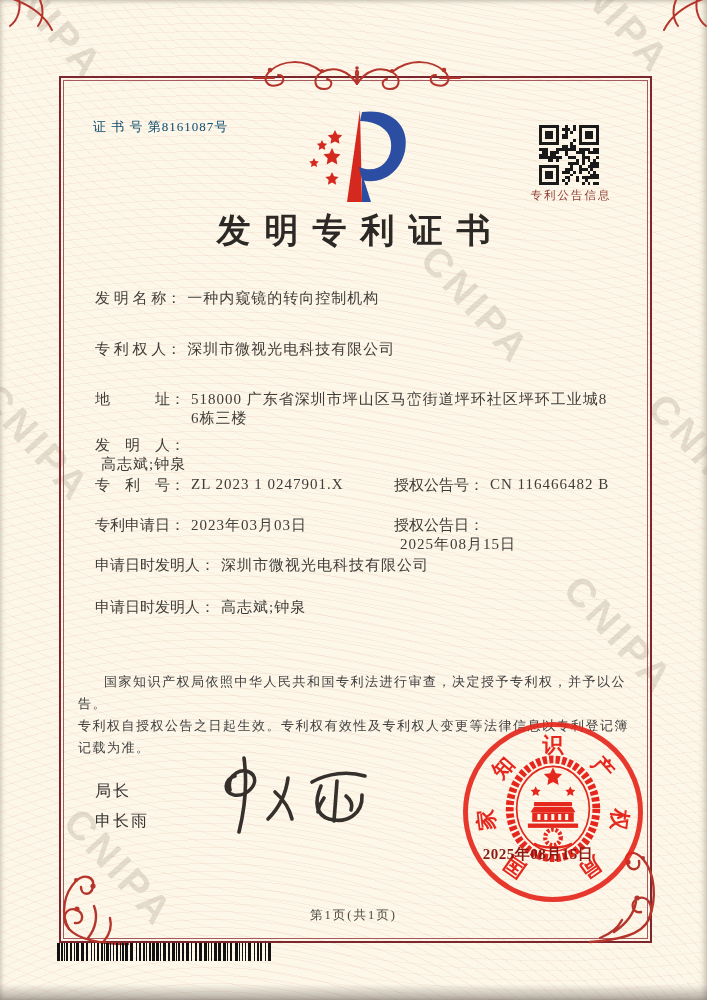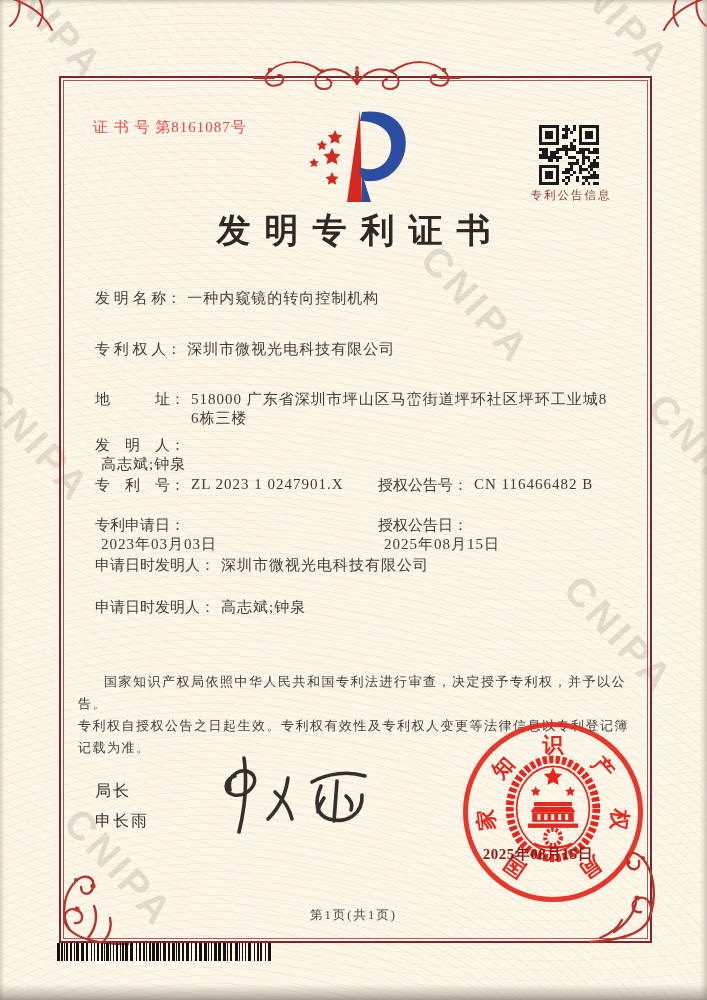--- a/index.html
+++ b/index.html
@@ -21,32 +21,32 @@
     background:linear-gradient(to bottom, rgba(0,0,0,0), rgba(105,95,88,.5));}
   .watermark{
     position:absolute;font-family:"Liberation Sans","DejaVu Sans",sans-serif;
     font-weight:bold;font-size:40px;letter-spacing:4px;color:rgba(162,151,132,.28);
     transform:rotate(48deg);white-space:nowrap;pointer-events:none;
   }
   .frame-outer{position:absolute;left:59px;top:76px;width:589px;height:863px;
     border:2px solid #7e262e;}
   .frame-inner{position:absolute;inset:2px;border:1px solid #a65a60;}
   .ornament{position:absolute;pointer-events:none;}
-  .cert-no{position:absolute;left:93px;top:118px;font-size:15px;color:#ef4444;letter-spacing:1px;}
+  .cert-no{position:absolute;left:93px;top:118px;font-size:13px;color:#0c4a6e;letter-spacing:1px;}
   .logo{position:absolute;left:296px;top:106px;}
   .qr-wrap{position:absolute;left:539px;top:125px;}
   .qr-caption{position:absolute;left:521px;top:188px;width:100px;text-align:center;
     font-size:11.5px;color:#8d3a2e;letter-spacing:2px;}
   .title{position:absolute;left:0;right:0;top:208px;text-align:center;
     font-size:34px;font-weight:bold;color:#2c2825;letter-spacing:14px;padding-left:14px;}
   .field{position:absolute;left:95px;font-size:15px;color:#403c38;display:flex;}
   .field .lab{white-space:pre;flex:none;}
   .field .val{margin-left:6px;letter-spacing:1px;}
   .field .val .vline{white-space:nowrap;}
-  .field2{left:378px;justify-content:center;}
+  .field2{left:394px;justify-content:center;}
   .statement{position:absolute;left:78px;top:671px;width:556px;font-size:13px;
     color:#404040;line-height:22px;letter-spacing:1.5px;}
   .statement .ind{text-indent:2em;}
   .director-title{position:absolute;left:95px;top:781px;font-size:16px;color:#353230;letter-spacing:2px;}
   .director-name{position:absolute;left:95px;top:811px;font-size:16px;color:#353230;letter-spacing:2px;}
   .signature{position:absolute;left:200px;top:752px;}
   .seal{position:absolute;left:463px;top:722px;width:180px;height:180px;}
   .seal-ring{position:absolute;inset:0;border:5px solid rgba(229,39,29,.92);border-radius:50%;}
   .seal-char{position:absolute;left:50%;top:50%;width:26px;height:26px;margin:-13px 0 0 -13px;
     text-align:center;font-size:21px;line-height:26px;font-weight:bold;color:#e5271d;}
@@ -407,21 +407,21 @@
 
   <div class="field" style="top:476px;">
     <span class="lab">专　利　号：</span>
     <span class="val">ZL 2023 1 0247901.X</span>
   </div>
   <div class="field field2" style="top:476px;">
     <span class="lab">授权公告号：</span>
     <span class="val">CN 116466482 B</span>
   </div>
 
-  <div class="field" style="top:516px;flex-direction:column;">
+  <div class="field" style="top:516px;">
     <span class="lab">专利申请日：</span>
     <span class="val">2023年03月03日</span>
   </div>
   <div class="field field2" style="top:516px;flex-direction:column;">
     <span class="lab">授权公告日：</span>
     <span class="val">2025年08月15日</span>
   </div>
 
   <div class="field" style="top:556px;">
     <span class="lab">申请日时发明人：</span>

